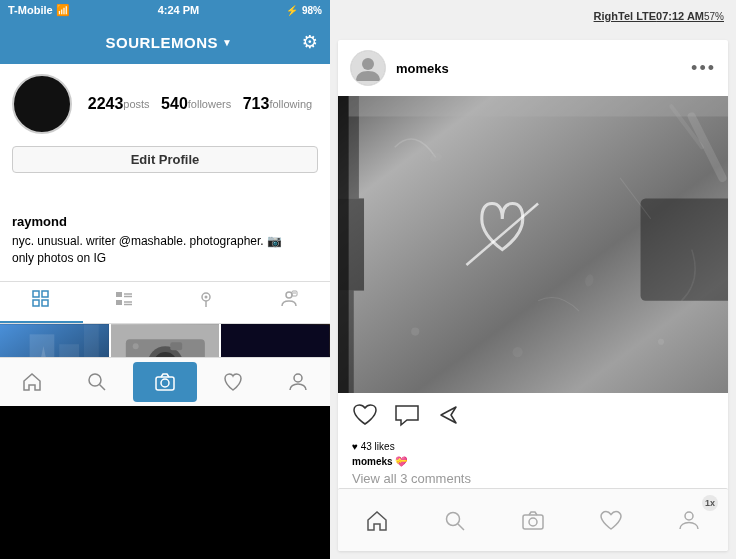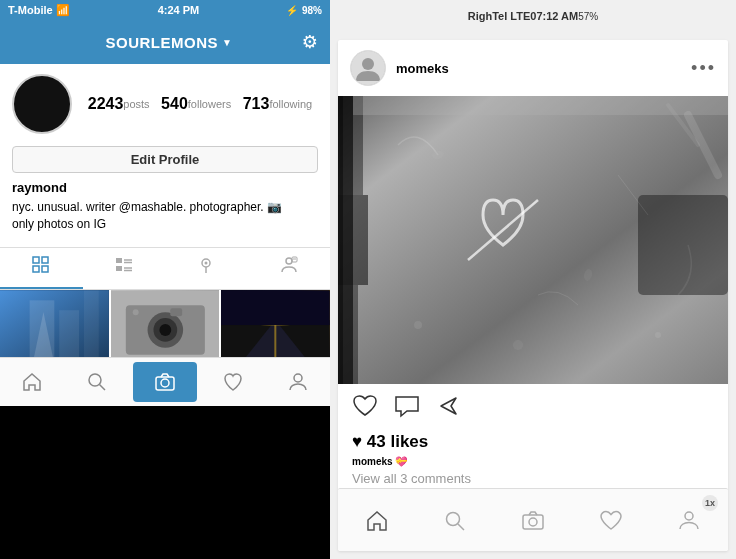--- a/index.html
+++ b/index.html
@@ -100,21 +100,21 @@
       margin-top: 4px;
       cursor: pointer;
     }
 
     .profile-bio {
       font-size: 12px;
       color: #000;
       margin-top: 6px;
       line-height: 1.4;
     }
-    .profile-name { font-weight: 700; font-size: 13px; margin-bottom: 2px; }
+    .profile-name { font-weight: 700; font-size: 13px; margin-bottom: 2px; margin-top: 34px; }
 
     
     .view-tabs {
       display: flex;
       border-top: 1px solid #ddd;
       border-bottom: 1px solid #ddd;
       margin-top: 6px;
     }
     .view-tab {
       flex: 1;
@@ -200,22 +200,23 @@
       overflow: hidden;
     }
 
     .status-bar-right {
       background: #f0f0f0;
       color: #333;
       font-size: 11px;
       padding: 16px 12px;
       display: flex;
       align-items: center;
-      justify-content: center;
+      justify-content: flex-end;
       height: 20px;
+      text-decoration: underline;
     }
 
     
     .post-card {
       background: #fff;
       flex: 1;
       margin: 8px;
       border-radius: 2px;
       display: flex;
       flex-direction: column;
@@ -274,22 +275,22 @@
       align-items: center;
     }
     .action-icon {
       font-size: 24px;
       color: #333;
       cursor: pointer;
     }
 
     .post-likes {
       padding: 2px 14px;
-      font-size: 17px;
-      font-weight: 700;
+      font-size: 10px;
+      font-weight: 400;
       color: #000;
     }
     .post-caption {
       padding: 2px 14px;
       font-size: 10px;
       color: #000;
     }
     .caption-user { font-weight: 700; }
     .post-comments-link {
       padding: 2px 14px;

